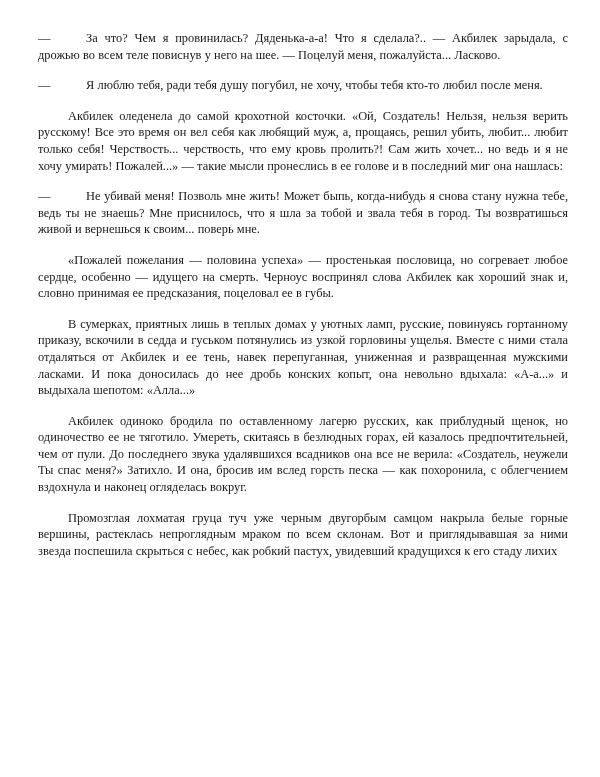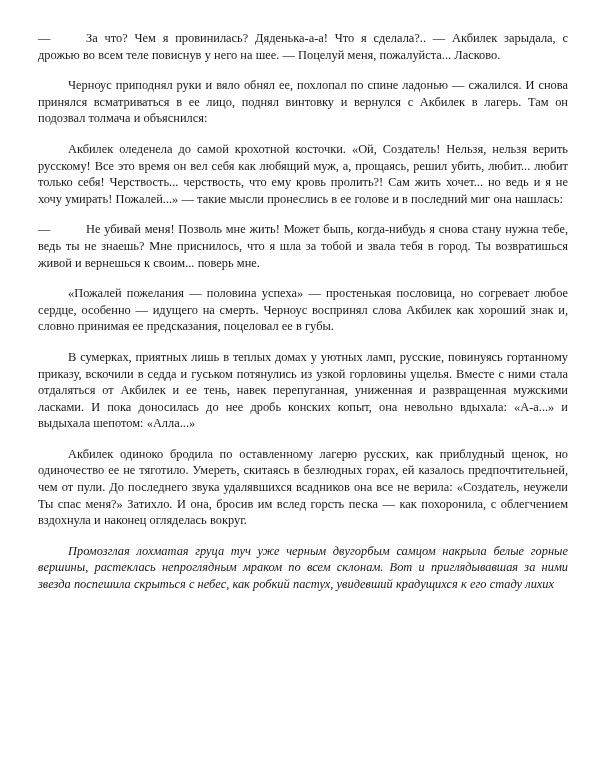--- a/index.html
+++ b/index.html
@@ -50,32 +50,31 @@
     width: 48px;
     text-indent: 0;
   }
   .para.dialogue .dash .glyph {
     display: inline-block;
     width: 11px;
   }
 
   .para:last-child {
     margin-bottom: 16px;
-    font-style: italic;
   }
 </style>
 </head>
 <body>
 
 <div id="page">
 
   <p class="para dialogue"><span class="dash"><span class="glyph">—</span></span><span>За что? Чем я провинилась? Дяденька-а-а! Что я сделала?.. — Акбилек зарыдала, с дрожью во всем теле повиснув у него на шее. — Поцелуй меня, пожалуйста... Ласково.</span></p>
 
-  <p class="para narrative"><span>Черноус приподнял руки и вяло обнял ее, похлопал по спине ладонью — сжалился. И снова принялся всматриваться в ее лицо, поднял винтовку и вернулся с Акбилек в лагерь. Там он подозвал толмача и объяснился:</span></p>
 
+  <p class="para dialogue"><span class="dash"><span class="glyph">—</span></span><span>Я люблю тебя, ради тебя душу погубил, не хочу, чтобы тебя кто-то любил после меня.</span></p>
 
   <p class="para narrative"><span>Акбилек оледенела до самой крохотной косточки. «Ой, Создатель! Нельзя, нельзя верить русскому! Все это время он вел себя как любящий муж, а, прощаясь, решил убить, любит... любит только себя! Черствость... черствость, что ему кровь пролить?! Сам жить хочет... но ведь и я не хочу умирать! Пожалей...» — такие мысли пронеслись в ее голове и в последний миг она нашлась:</span></p>
 
   <p class="para dialogue"><span class="dash"><span class="glyph">—</span></span><span>Не убивай меня! Позволь мне жить! Может быпь, когда-нибудь я снова стану нужна тебе, ведь ты не знаешь? Мне приснилось, что я шла за тобой и звала тебя в город. Ты возвратишься живой и вернешься к своим... поверь мне.</span></p>
 
   <p class="para narrative"><span>«Пожалей пожелания — половина успеха» — простенькая пословица, но согревает любое сердце, особенно — идущего на смерть. Черноус воспринял слова Акбилек как хороший знак и, словно принимая ее предсказания, поцеловал ее в губы.</span></p>
 
   <p class="para narrative"><span>В сумерках, приятных лишь в теплых домах у уютных ламп, русские, повинуясь гортанному приказу, вскочили в седда и гуськом потянулись из узкой горловины ущелья. Вместе с ними стала отдаляться от Акбилек и ее тень, навек перепуганная, униженная и развращенная мужскими ласками. И пока доносилась до нее дробь конских копыт, она невольно вдыхала: «А-а...» и выдыхала шепотом: «Алла...»</span></p>
 
   <p class="para narrative"><span>Акбилек одиноко бродила по оставленному лагерю русских, как приблудный щенок, но одиночество ее не тяготило. Умереть, скитаясь в безлюдных горах, ей казалось предпочтительней, чем от пули. До последнего звука удалявшихся всадников она все не верила: «Создатель, неужели Ты спас меня?» Затихло. И она, бросив им вслед горсть песка — как похоронила, с облегчением вздохнула и наконец огляделась вокруг.</span></p>

